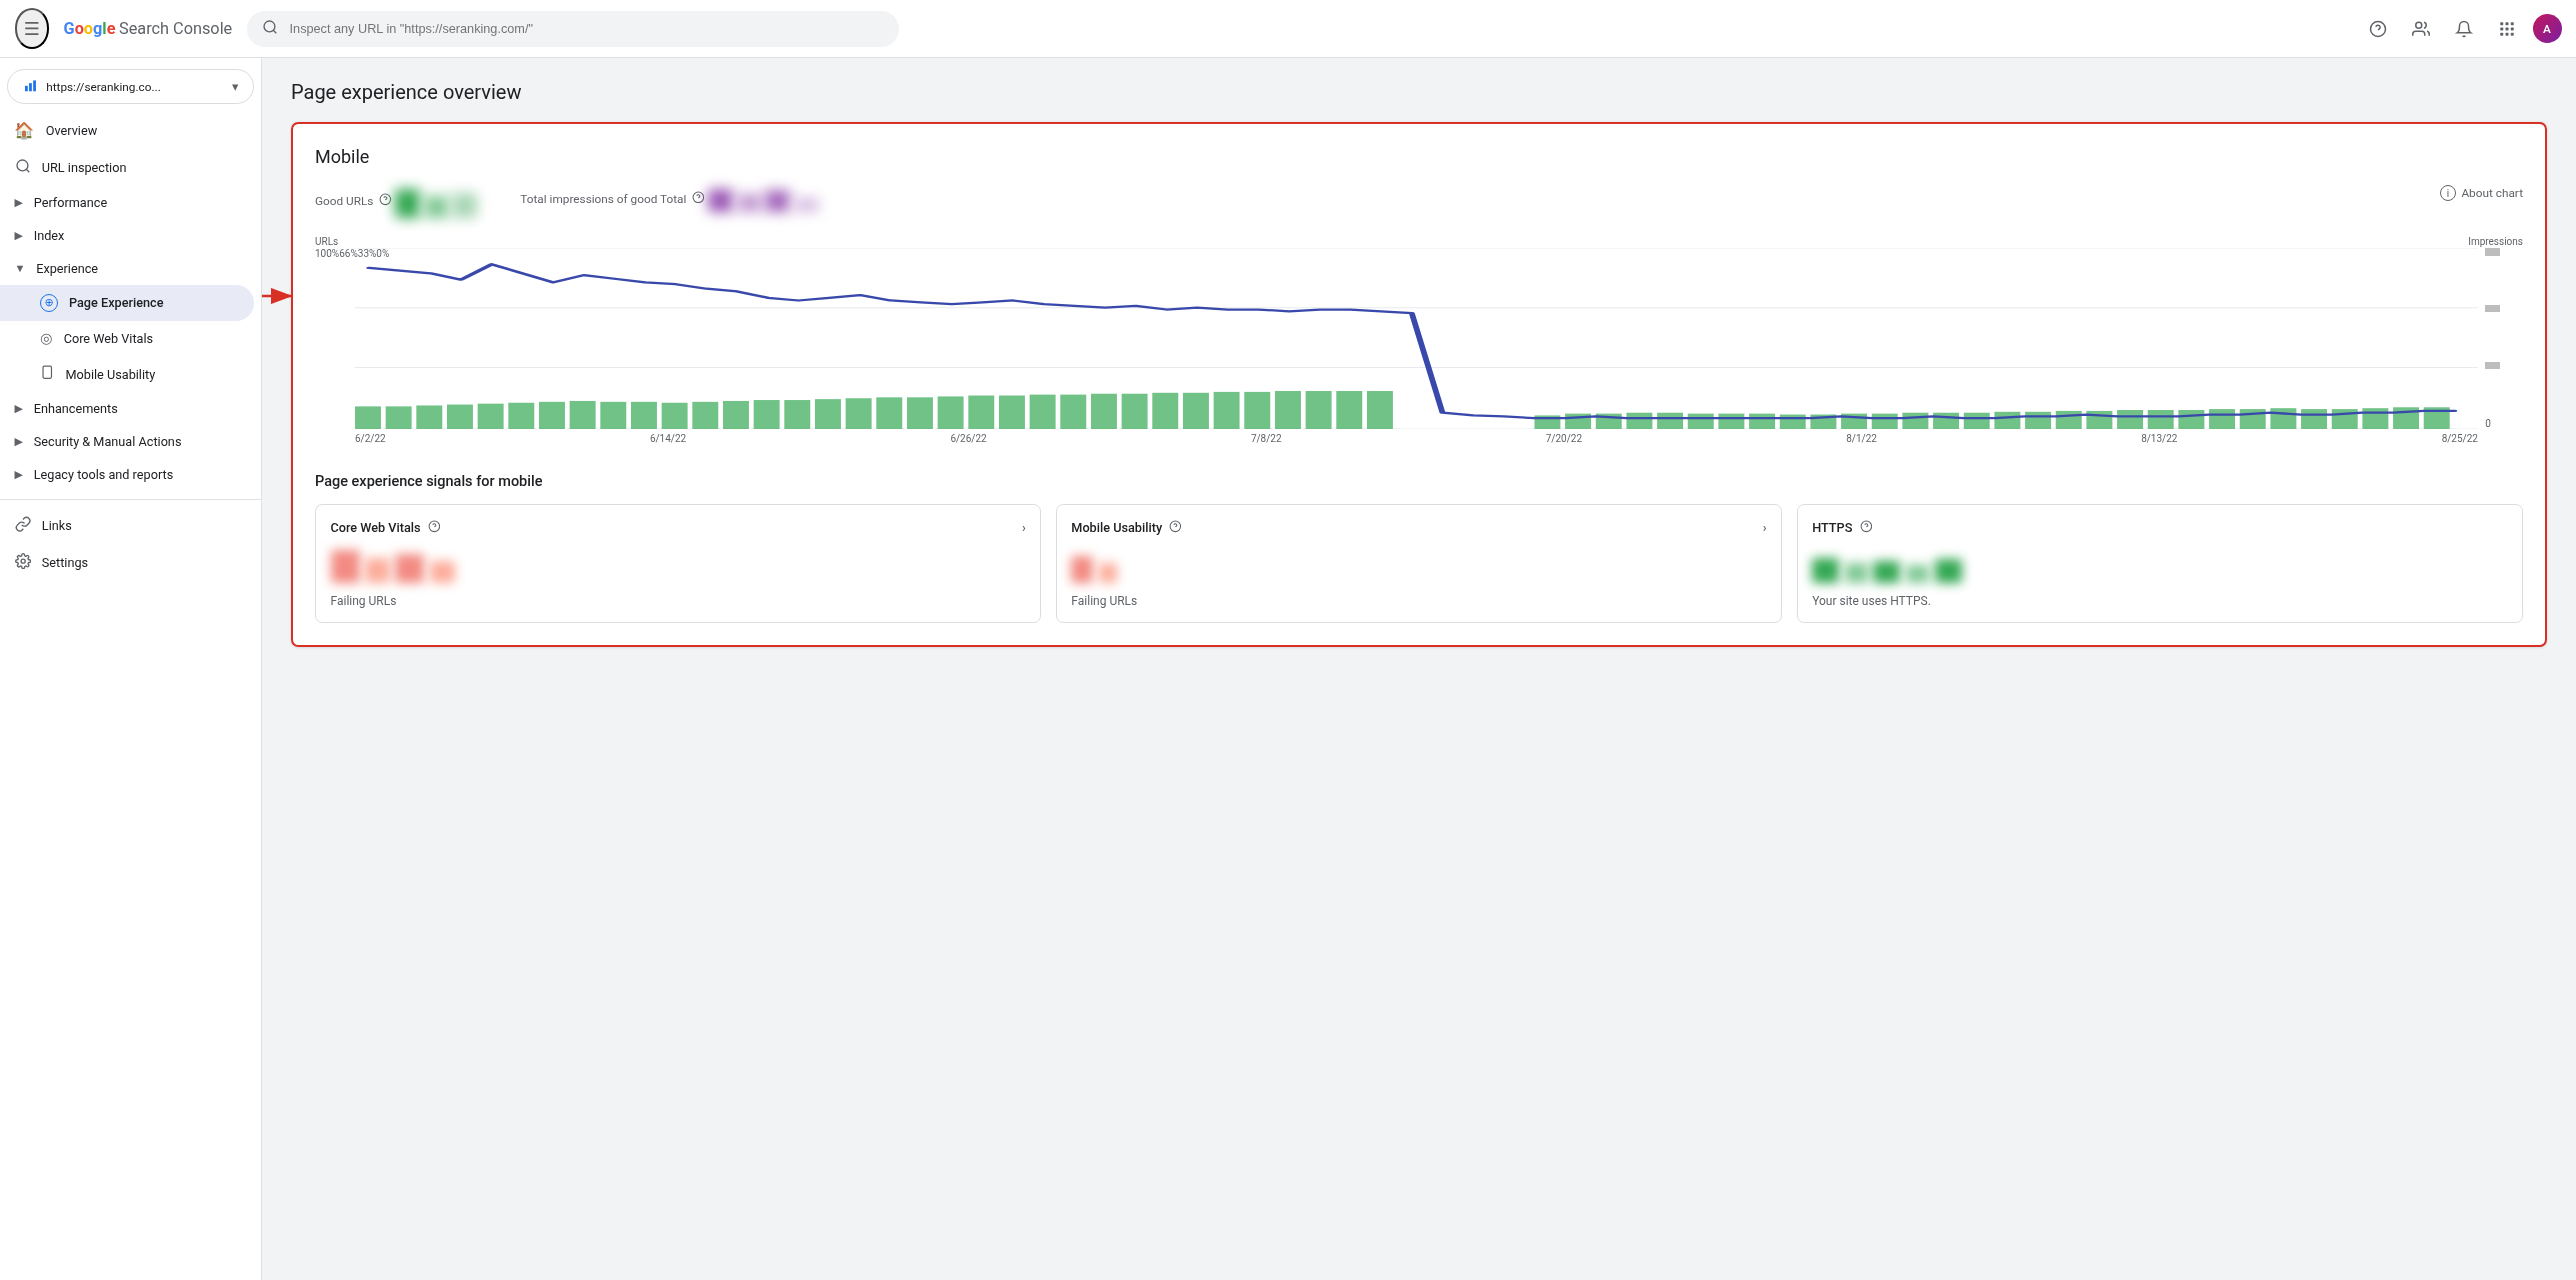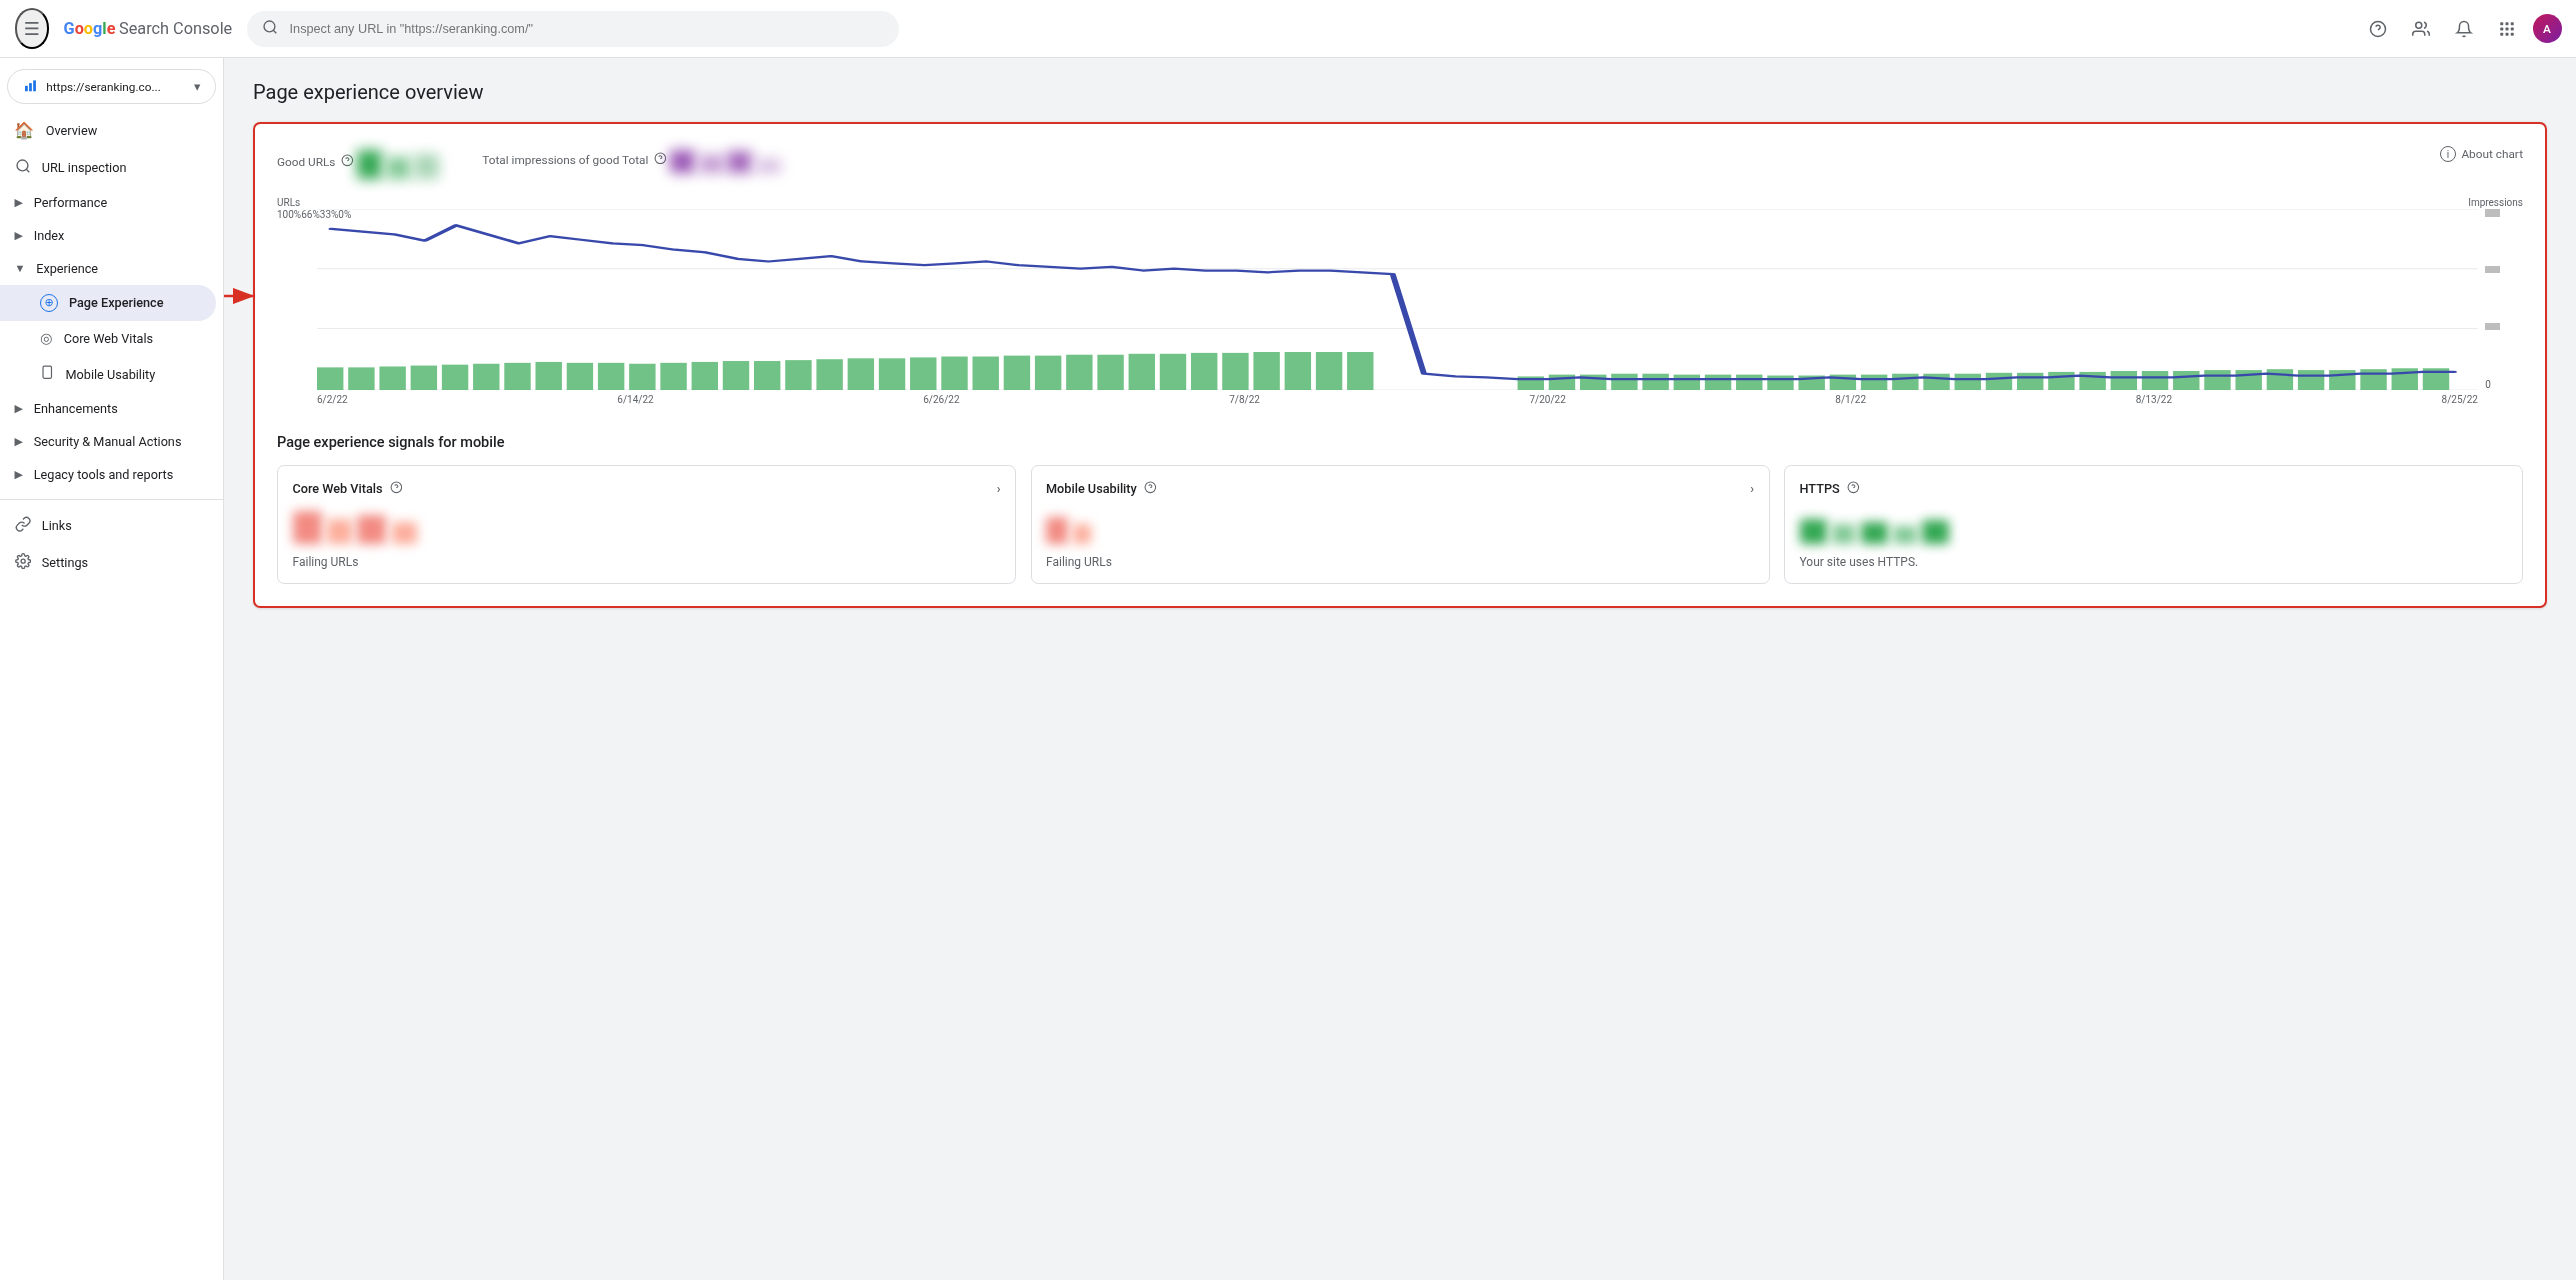--- a/index.html
+++ b/index.html
@@ -36,21 +36,21 @@
       cursor: pointer; display: flex; align-items: center; justify-content: center;
       color: #5f6368; font-size: 16.3px;
     }
     .avatar { width: 29px; height: 29px; border-radius: 50%; background: #a142f4; display: flex; align-items: center; justify-content: center; color: #fff; font-size: 11.8px; font-weight: 500; cursor: pointer; overflow:hidden; }
 
     
     .layout { display: flex; margin-top: 58px; height: calc(100vh - 58px); }
 
     
     .sidebar {
-      width: 224px; background: #fff; overflow-y: auto;
+      width: 262px; background: #fff; overflow-y: auto;
       border-right: 0.9px solid #e0e0e0; flex-shrink: 0;
       padding: 7.2px 0;
     }
     .site-selector {
       display: flex; align-items: center; gap: 7.2px;
       padding: 7.2px 14.5px; margin: 3.6px 7.2px 7.2px;
       border: 0.9px solid #dadce0; border-radius: 22px;
       cursor: pointer; background: #fff;
     }
     .site-name { font-size: 11.8px; color: #202124; flex: 1; overflow: hidden; text-overflow: ellipsis; white-space: nowrap; }
@@ -300,20 +300,21 @@
 
       <svg style="position:absolute;top:154px;left:-145px;pointer-events:none;overflow:visible;z-index:50;" width="163" height="36" viewBox="0 0 180 40">
         <defs>
           <marker id="arrowhead2" markerWidth="8" markerHeight="6" refX="8" refY="3" orient="auto">
             <polygon points="0 0, 8 3, 0 6" fill="#d93025"></polygon>
           </marker>
         </defs>
         <path d="M 20 20 L 160 20" stroke="#d93025" stroke-width="3" fill="none" marker-end="url(#arrowhead2)"></path>
       </svg>
 
+      <h2 class="section-title">Mobile</h2>
 
       <div class="stats-row">
         <div class="stat-item">
           <div class="stat-label">
             <span>Good URLs</span>
             <span class="stat-help">
               <svg width="12.7" height="12.7" viewBox="0 0 24 24" fill="none" stroke="currentColor" stroke-width="2">
                   <circle cx="12" cy="12" r="10"></circle>
                   <path d="M9.09 9a3 3 0 0 1 5.83 1c0 2-3 3-3 3"></path>
                   <line x1="12" y1="17" x2="12.01" y2="17"></line>

